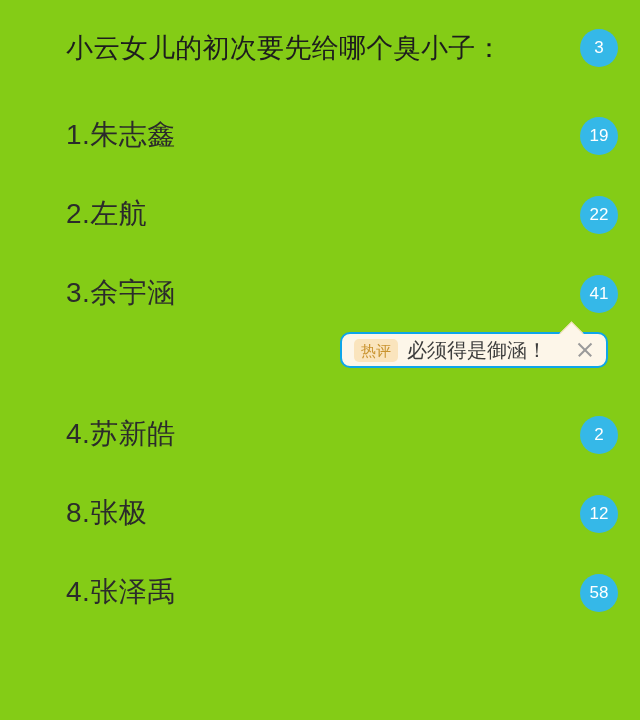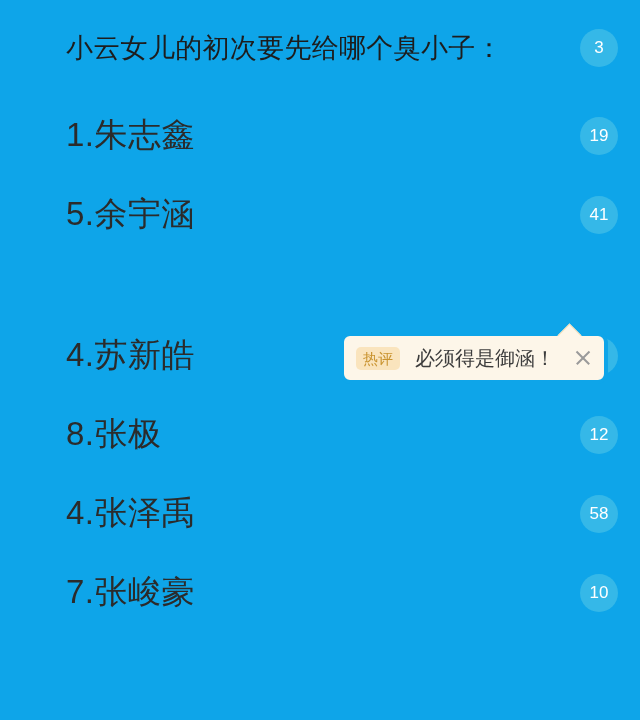--- a/index.html
+++ b/index.html
@@ -11,39 +11,39 @@
     height: 720px;
     background: #ffffff;
     font-family: "Liberation Sans", sans-serif;
     overflow: hidden;
     position: relative;
   }
   .page {
     position: relative;
     width: 640px;
     height: 720px;
-    background: #0ea5e9;
+    background: #84cc16;
   }
   .row {
     position: relative;
     display: flex;
     align-items: center;
     justify-content: space-between;
     padding: 0 22px 0 66px;
     box-sizing: border-box;
     width: 640px;
   }
   .row-title {
     height: 96px;
   }
   .row-item {
     height: 79px;
   }
   .row-label {
-    font-size: 33px;
+    font-size: 28px;
     color: #2b2b2b;
     letter-spacing: 0.5px;
     line-height: 1.3;
     white-space: nowrap;
   }
   .title-label {
     font-size: 27px;
     color: #1d1d1d;
     font-weight: 500;
     letter-spacing: 0.3px;
@@ -70,23 +70,23 @@
   
   .bubble-wrap {
     position: absolute;
     left: 340px;
     top: 332px;
     width: 268px;
   }
   .bubble {
     position: relative;
     background: #fdf6e9;
-    border: 4px solid #0ea5e9;
+    border: 2px solid #0ea5e9;
     border-radius: 10px;
-    height: 52px;
+    height: 36px;
     display: flex;
     align-items: center;
     padding: 0 10px 0 12px;
     box-sizing: border-box;
   }
   .bubble:after {
     content: "";
     position: absolute;
     right: 26px;
     top: -9px;
@@ -103,21 +103,21 @@
     font-size: 15px;
     border-radius: 5px;
     padding: 4px 7px;
     line-height: 1;
     flex: 0 0 auto;
     z-index: 2;
   }
   .bubble-text {
     font-size: 20px;
     color: #3d3d3d;
-    margin-left: 15px;
+    margin-left: 9px;
     white-space: nowrap;
     flex: 1 1 auto;
     z-index: 2;
   }
   .close-icon {
     flex: 0 0 auto;
     width: 22px;
     height: 22px;
     position: relative;
     margin-left: 4px;
@@ -144,47 +144,47 @@
   <div class="row row-title">
     <div class="title-label">小云女儿的初次要先给哪个臭小子：</div>
     <div class="badge">3</div>
   </div>
 
   <div class="row row-item">
     <div class="row-label">1.朱志鑫</div>
     <div class="badge">19</div>
   </div>
 
+  <div class="row row-item">
+    <div class="row-label">2.左航</div>
+    <div class="badge">22</div>
+  </div>
 
   <div class="row row-item">
-    <div class="row-label">5.余宇涵</div>
+    <div class="row-label">3.余宇涵</div>
     <div class="badge">41</div>
   </div>
 
   <div class="spacer"></div>
 
   <div class="row row-item">
     <div class="row-label">4.苏新皓</div>
     <div class="badge">2</div>
   </div>
 
   <div class="row row-item">
     <div class="row-label">8.张极</div>
     <div class="badge">12</div>
   </div>
 
   <div class="row row-item">
     <div class="row-label">4.张泽禹</div>
     <div class="badge">58</div>
   </div>
 
-  <div class="row row-item">
-    <div class="row-label">7.张峻豪</div>
-    <div class="badge">10</div>
-  </div>
 
   <div class="bubble-wrap">
     <div class="bubble">
       <span class="hot-tag">热评</span>
       <span class="bubble-text">必须得是御涵！</span>
       <span class="close-icon"></span>
     </div>
   </div>
 
 </div>

